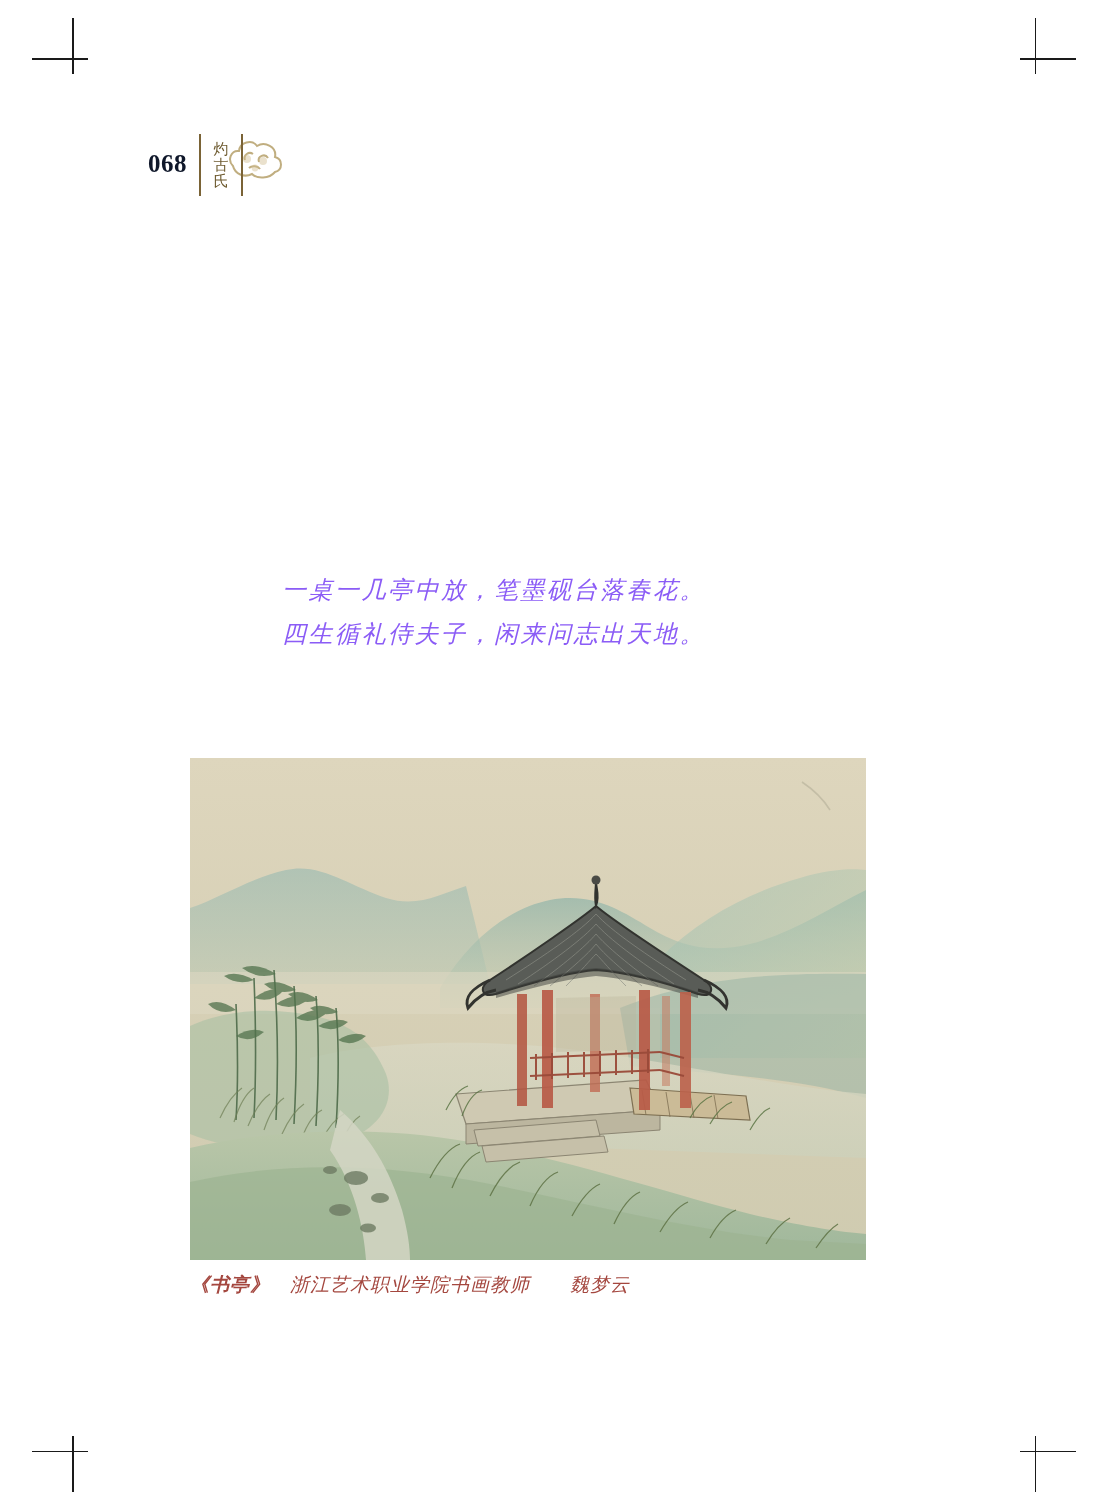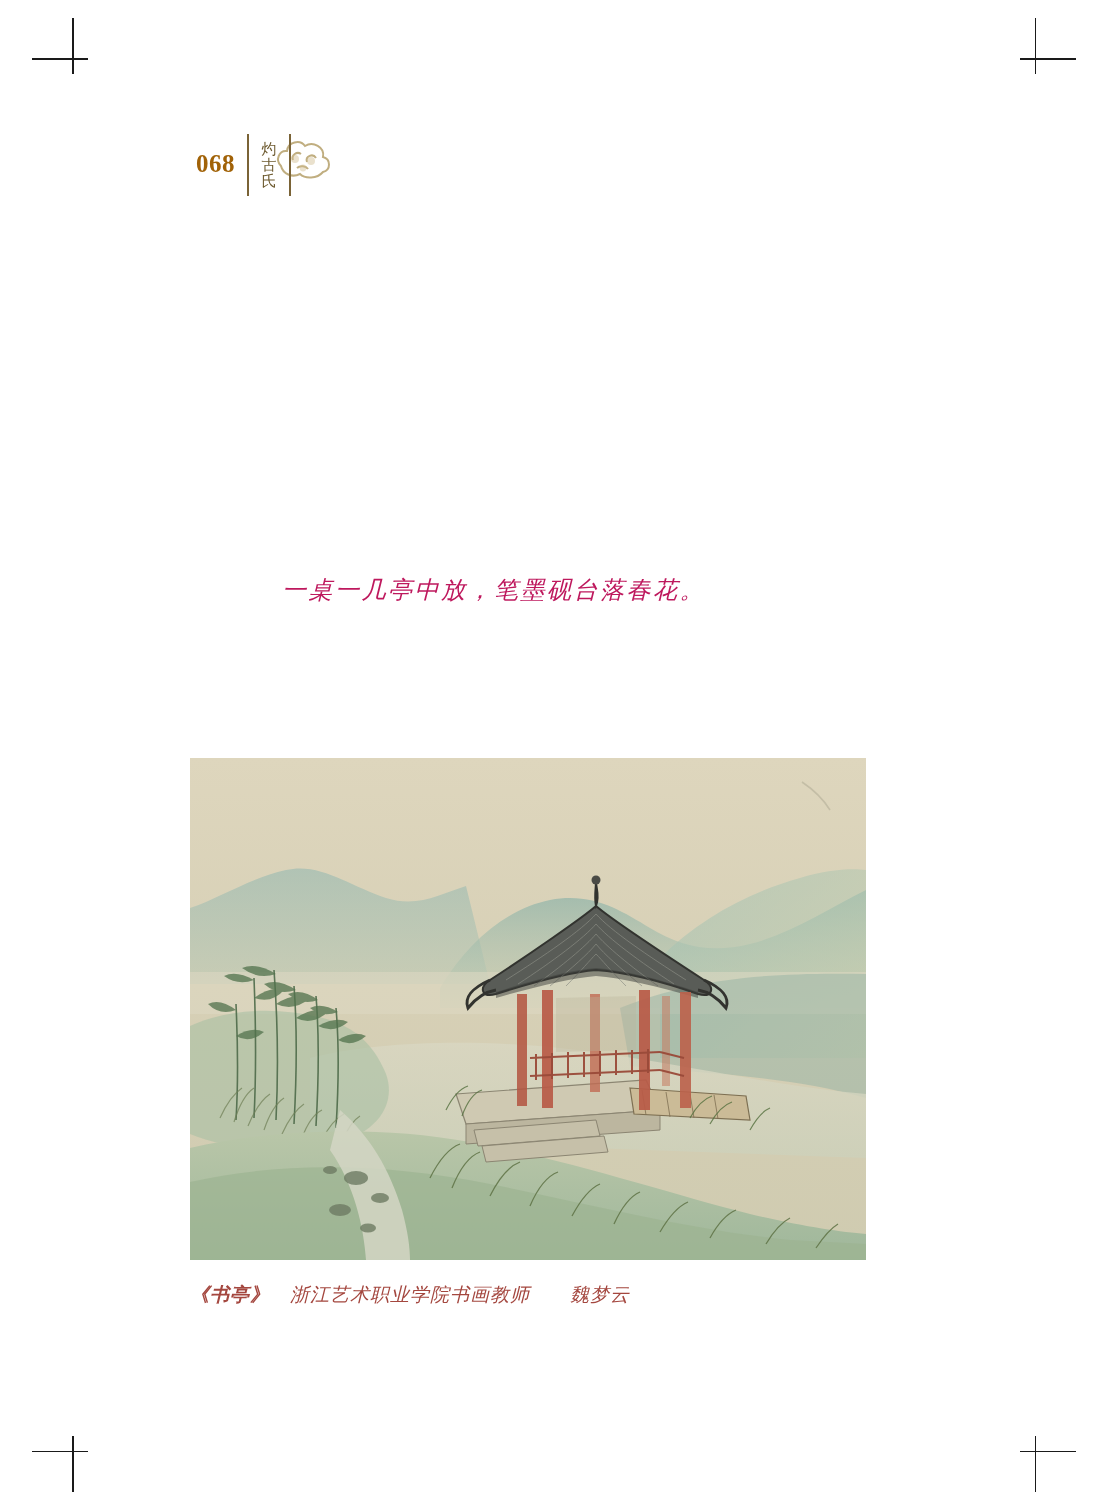--- a/index.html
+++ b/index.html
@@ -51,23 +51,22 @@
     left: 148px;
     top: 128px;
     display: flex;
     align-items: center;
     gap: 12px;
   }
   .folio {
     font-family: "Liberation Serif", serif;
     font-size: 25px;
     font-weight: bold;
-    color: #a16207;
+    color: #0f172a;
     letter-spacing: 0.5px;
-    margin-left: 48px;
   }
   .seal {
     position: relative;
     width: 96px;
     height: 72px;
   }
   .seal .cloud {
     position: absolute;
     left: 26px;
     top: 4px;
@@ -114,42 +113,42 @@
   }
   .verse {
     position: absolute;
     left: 196px;
     top: 568px;
     width: 672px;
   }
   .verse-line {
     font-size: 24px;
     line-height: 44px;
-    color: #be185d;
+    color: #8b5cf6;
     padding-left: 86px;
     letter-spacing: 2.5px;
     font-family: "Liberation Serif", serif;
     font-style: italic;
   }
 
   
   .figure {
     position: absolute;
     left: 190px;
     top: 758px;
     width: 676px;
   }
   .artwork {
     width: 676px;
     height: 502px;
     display: block;
     border: 0;
   }
   .caption {
-    margin-top: 22px;
+    margin-top: 12px;
     padding-left: 0px;
     font-size: 19px;
     color: #a4473f;
     letter-spacing: 1px;
     font-family: "Liberation Serif", serif;
     font-style: italic;
     white-space: pre;
   }
   .caption .title { font-weight: bold; }
 </style>
@@ -195,20 +194,21 @@
       <span>氏</span>
     </div>
   </div>
 </div>
 
 <div class="text-block">
 </div>
 
 <div class="verse">
   <div class="verse-line">一桌一几亭中放，笔墨砚台落春花。</div>
+  <div class="verse-line">四生循礼侍夫子，闲来问志出天地。</div>
 </div>
 
 <div class="figure">
   <svg class="artwork" viewBox="0 0 676 502">
     <defs>
       <linearGradient id="paper" x1="0" y1="0" x2="0" y2="1">
         <stop offset="0%" stop-color="#ded6bd"></stop>
         <stop offset="45%" stop-color="#d7d0b6"></stop>
         <stop offset="100%" stop-color="#cfcbb0"></stop>
       </linearGradient>

